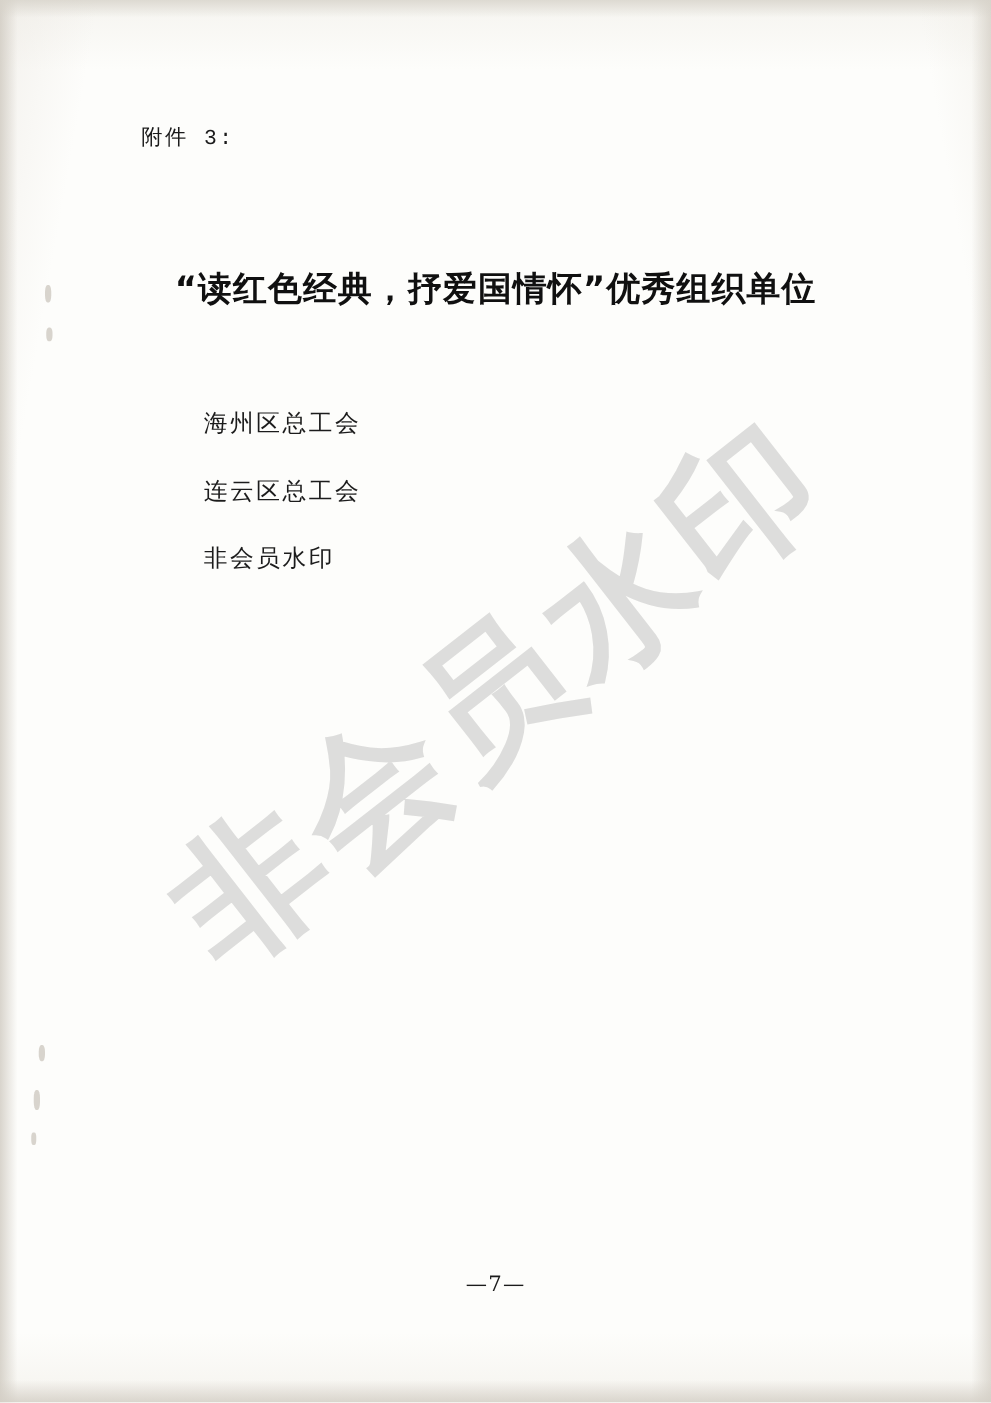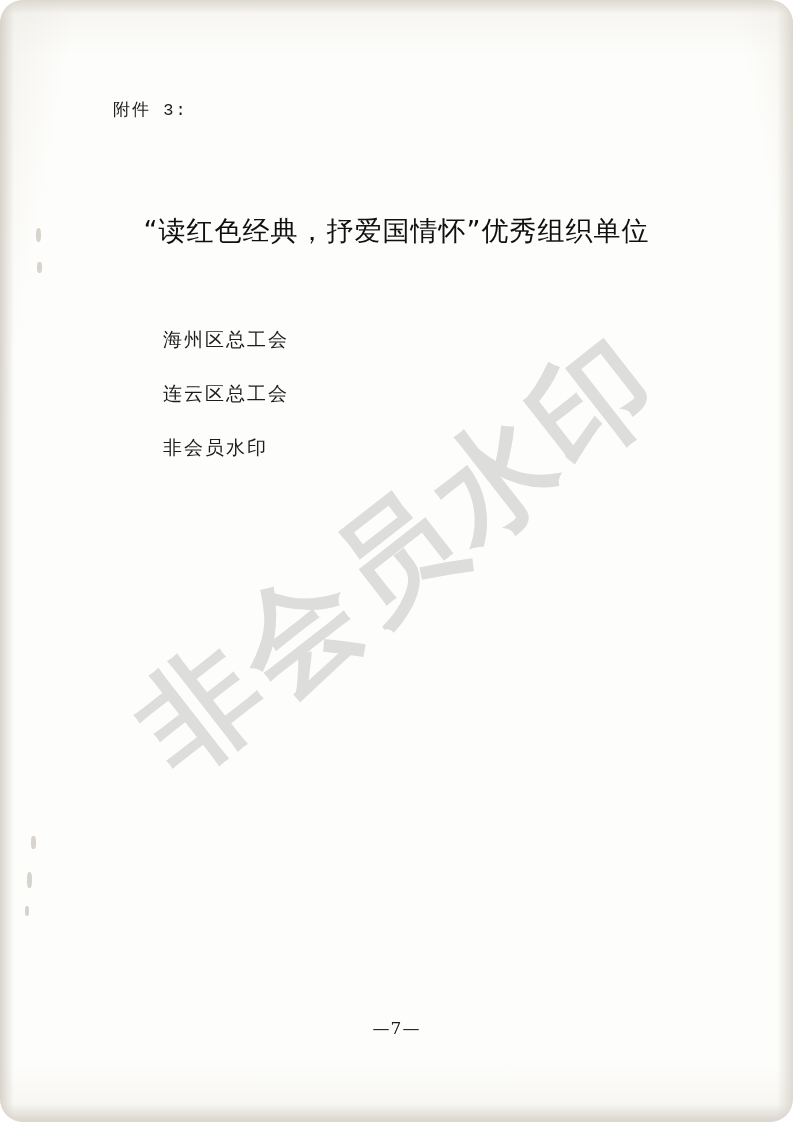--- a/index.html
+++ b/index.html
@@ -12,21 +12,20 @@
     background: #ffffff;
     font-family: "Liberation Serif", serif;
     overflow: hidden;
   }
   .page {
     position: relative;
     width: 793px;
     height: 1122px;
     background: #fdfdfb;
     overflow: hidden;
-    border-radius: 23px;
   }
   
   .paper-tint {
     position: absolute;
     inset: 0;
     background:
       linear-gradient(100deg, rgba(236,232,226,0.55) 0%, rgba(255,255,255,0) 8%),
       linear-gradient(260deg, rgba(238,235,228,0.5) 0%, rgba(255,255,255,0) 6%),
       linear-gradient(180deg, rgba(240,238,232,0.6) 0%, rgba(255,255,255,0) 5%),
       linear-gradient(0deg, rgba(240,237,230,0.6) 0%, rgba(255,255,255,0) 5%);
@@ -81,21 +80,21 @@
     font-family: "Liberation Mono", monospace;
     white-space: nowrap;
   }
   .doc-title {
     position: absolute;
     left: 0;
     top: 213px;
     width: 793px;
     text-align: center;
     font-size: 27px;
-    font-weight: normal;
+    font-weight: bold;
     letter-spacing: 1px;
     color: #101010;
     font-family: "DejaVu Sans", sans-serif;
     white-space: nowrap;
   }
   .unit-list {
     position: absolute;
     left: 163px;
     top: 330px;
     width: 480px;

